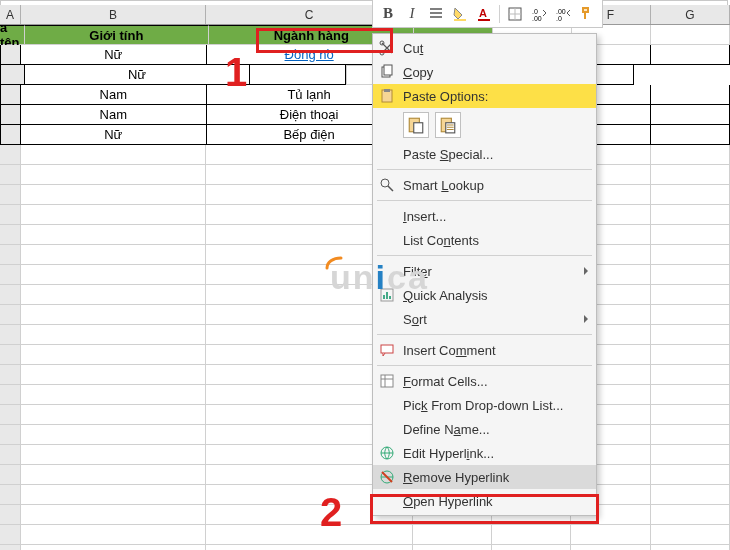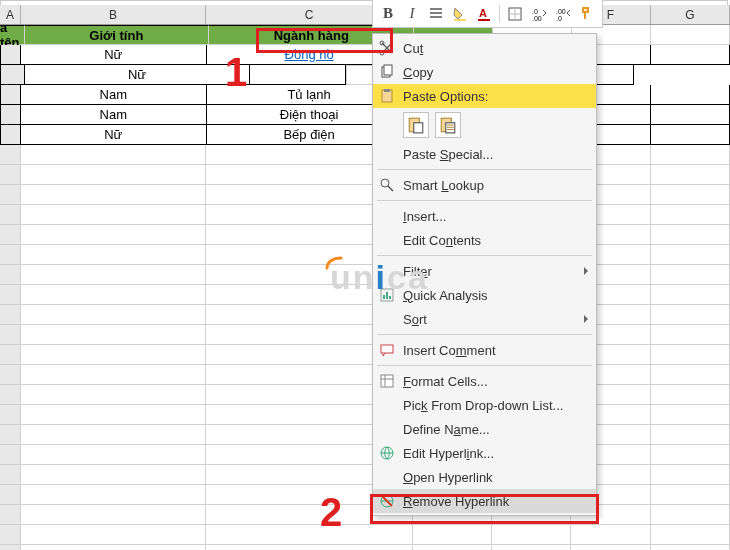--- a/index.html
+++ b/index.html
@@ -557,21 +557,21 @@
           <path d="M9 9 l5 5" stroke="#555" stroke-width="1.5"></path>
         </svg>
     </span>
     <span><span>Smart </span><u>L</u><span>ookup</span></span>
   </div>
   <div class="sep"></div>
   <div class="item">
     <span><u>I</u><span>nsert...</span></span>
   </div>
   <div class="item">
-    <span><span>Edit Co</span><u>n</u><span>tents</span></span>
+    <span><span>List Co</span><u>n</u><span>tents</span></span>
   </div>
   <div class="sep"></div>
   <div class="item">
     <span><span>Filt</span><u>e</u><span>r</span></span>
     <span class="arrow"></span>
   </div>
   <div class="item">
     <span class="ico">
       <svg width="16" height="16" viewBox="0 0 16 16">
           <rect x="2" y="2" width="12" height="12" fill="none" stroke="#999"></rect>
@@ -614,32 +614,32 @@
   </div>
   <div class="item">
     <span class="ico">
       <svg width="16" height="16" viewBox="0 0 16 16">
           <circle cx="8" cy="8" r="6" fill="none" stroke="#3a7"></circle>
           <path d="M2 8h12M8 2c3 3 3 9 0 12M8 2c-3 3-3 9 0 12" stroke="#3a7" fill="none"></path>
         </svg>
     </span>
     <span><span>Edit Hyperl</span><u>i</u><span>nk...</span></span>
   </div>
-  <div class="item">
-    <span><u>O</u><span>pen Hyperlink</span></span>
-  </div>
   <div class="item hovered">
     <span class="ico">
       <svg width="16" height="16" viewBox="0 0 16 16">
           <circle cx="8" cy="8" r="6" fill="none" stroke="#3a7"></circle>
           <path d="M2 8h12" stroke="#3a7"></path>
           <path d="M3 3l10 10" stroke="#d04020" stroke-width="2"></path>
         </svg>
     </span>
     <span><u>R</u><span>emove Hyperlink</span></span>
+  </div>
+  <div class="item">
+    <span><u>O</u><span>pen Hyperlink</span></span>
   </div>
 </div>
 
 <div class="watermark">
   <span>un</span><span class="blue">i</span><span>ca</span>
   <svg style="position:absolute;left:-6px;top:-4px" width="20" height="20" viewBox="0 0 20 20">
       <path d="M3 14 c0-6 6-10 14-10" stroke="#f28b20" stroke-width="3" fill="none" stroke-linecap="round"></path>
     </svg>
 </div>
 

